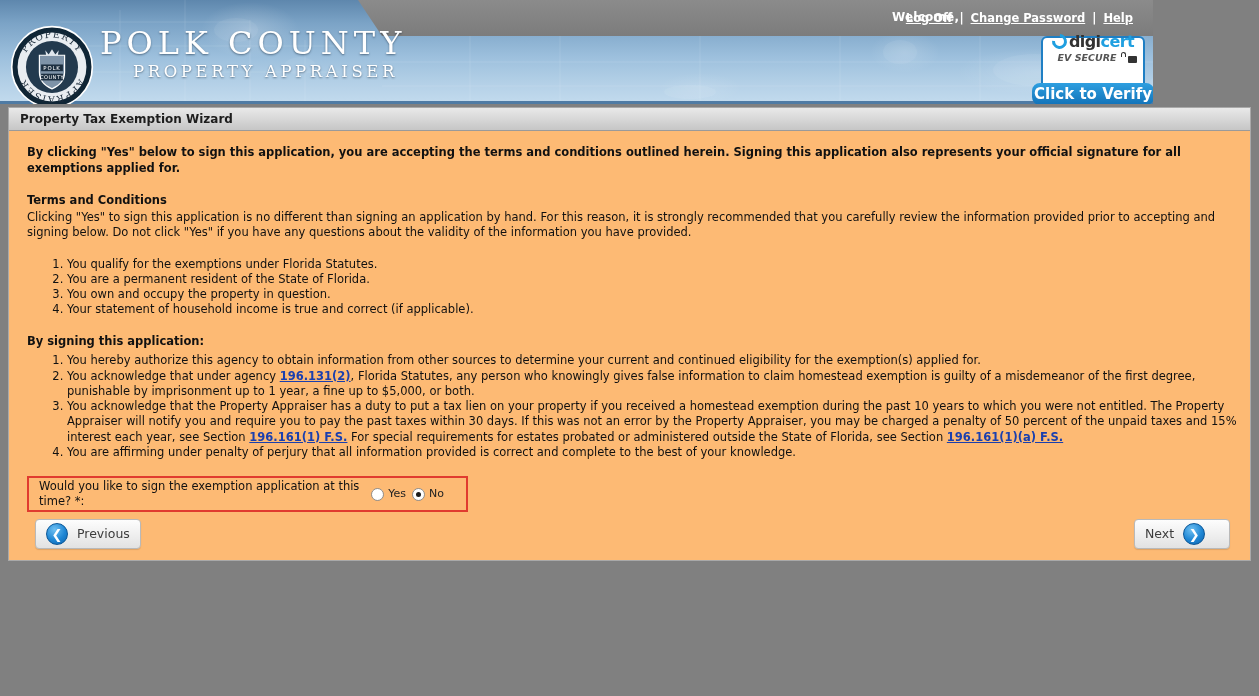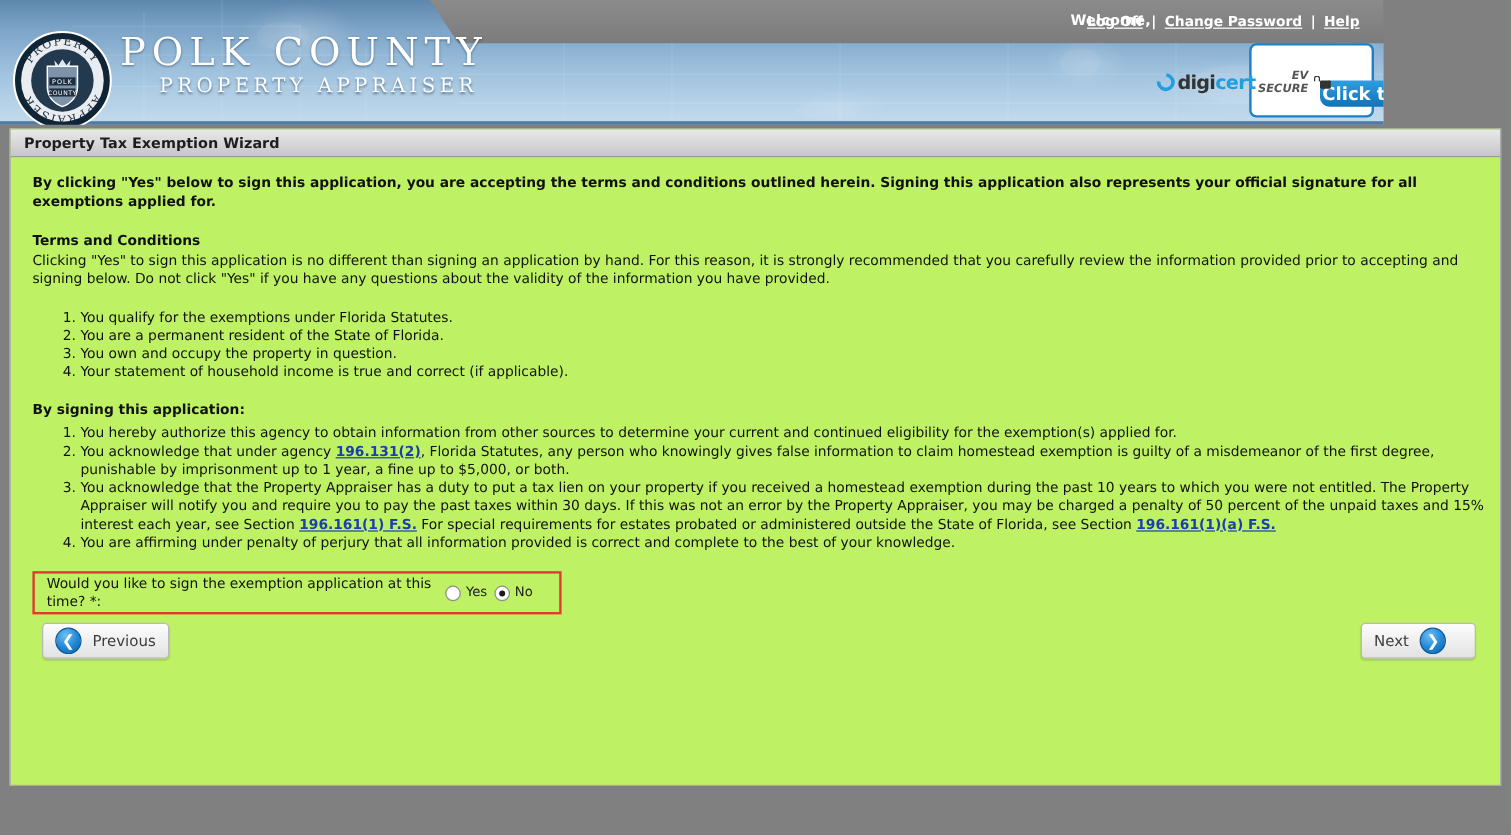--- a/index.html
+++ b/index.html
@@ -101,21 +101,21 @@
   }
 
   .digicert {
     position: absolute;
     right: 8px; top: 36px;
     width: 104px; height: 62px;
     background: #ffffff;
     border: 2px solid #1f7fc4;
     border-radius: 6px;
     display: flex;
-    flex-direction: row;
+    flex-direction: column;
     align-items: center;
     justify-content: center;
     padding-top: 2px;
   }
   .dc-row1 { display:flex; align-items:center; height:19px; }
   .dc-logo-mark {
     width: 15px; height: 15px; margin-right: 2px;
     border: 3px solid #1f9fe0;
     border-radius: 50%;
     border-top-color: transparent;
@@ -142,22 +142,22 @@
     font-weight: bold;
     padding: 2px 2px;
     border-radius: 8px;
     white-space: nowrap;
   }
 
   
   .page {
     position: absolute;
     left: 8px; top: 107px;
-    width: 1243px; height: 548px;
-    background: #bef264;
+    width: 1243px; height: 454px;
+    background: #fdba74;
     border: 1px solid #a9a9a9;
   }
   .panel-titlebar {
     height: 23px;
     background: linear-gradient(#e9e9e9, #c6c6c6);
     border-bottom: 1px solid #9a9a9a;
     display: flex;
     align-items: center;
     padding-left: 11px;
     font-size: 12px;

